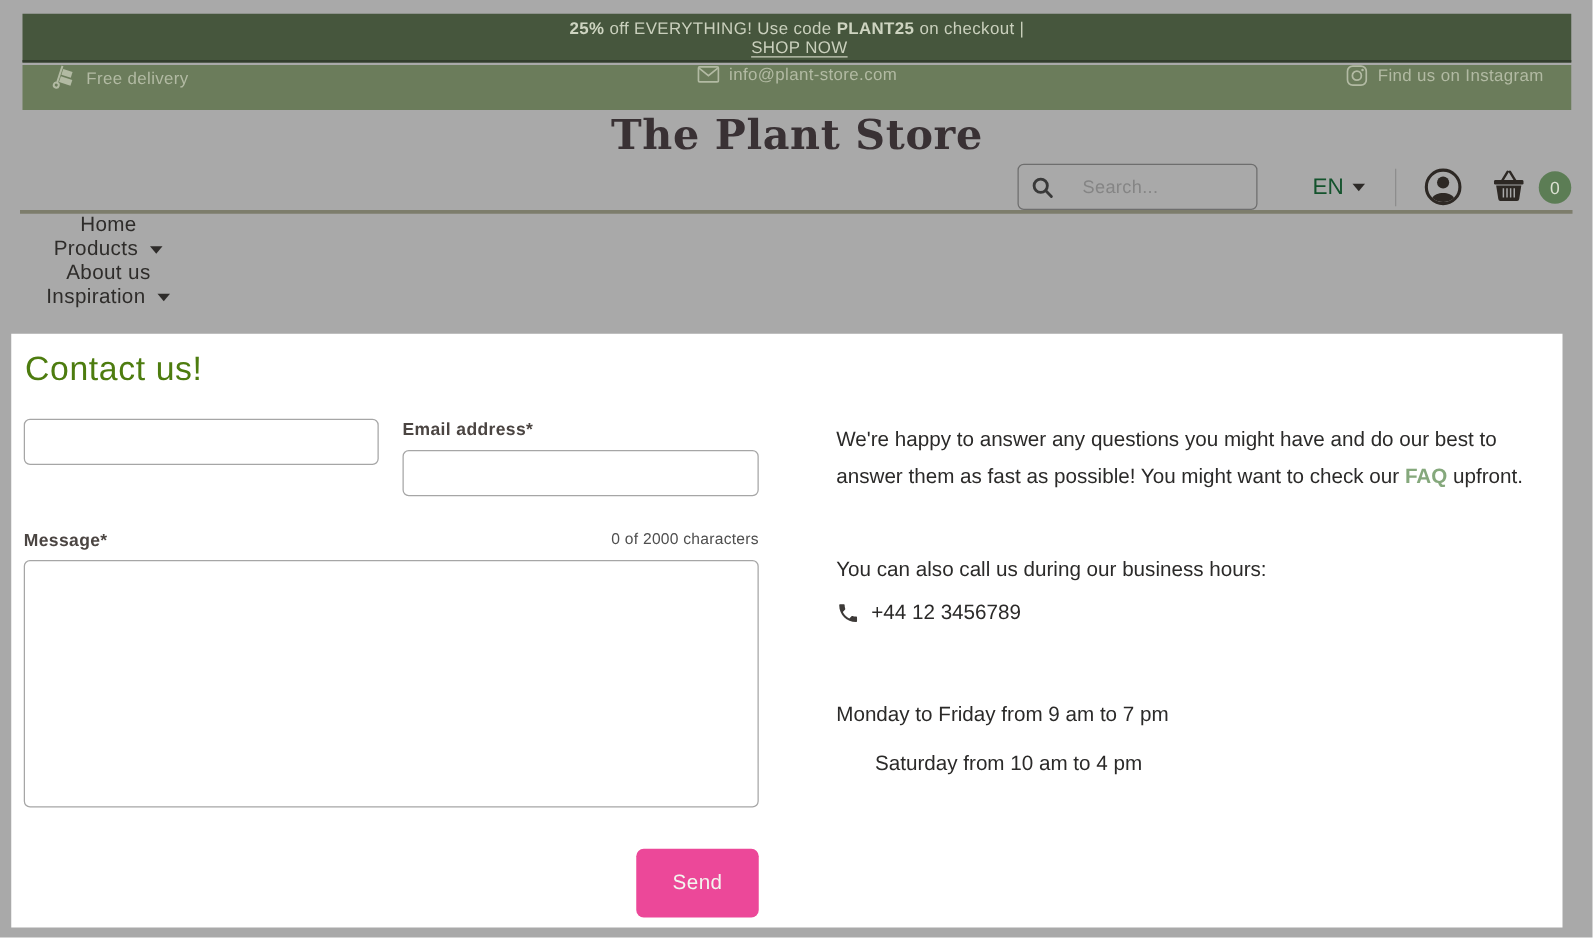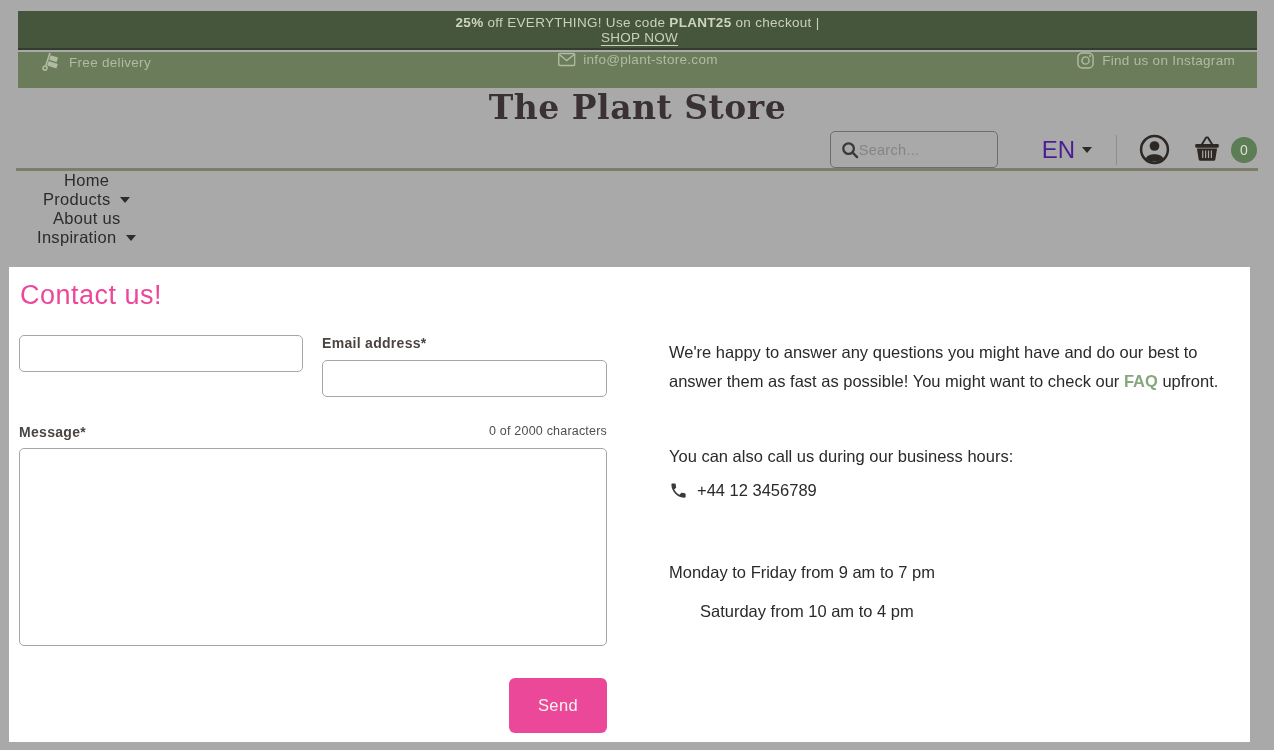--- a/index.html
+++ b/index.html
@@ -21,43 +21,43 @@
   #infobar .zone { display:flex; align-items:center; gap:8px; }
   #infobar .left { position:absolute; left:22px; }
   #infobar .center { position:absolute; left:50%; transform:translateX(-50%); }
   #infobar .right { position:absolute; right:22px; }
 
   
   #header { left:18px; top:88px; width:1239px; height:80px; display:flex; align-items:center;justify-content:space-between; }
   #logo { font-family:"DejaVu Serif","Liberation Serif",serif; font-weight:700; font-size:33px;
           color:#393134; letter-spacing:.5px; }
   #header-right { margin-left:auto; display:flex; align-items:center; }
-  #search-box { width:168px; height:37px; border:1px solid #6e6e6e; border-radius:5px;
-                display:flex; align-items:center; padding:0 10px; gap:0; background:transparent; }
+  #search-box { width:192px; height:37px; border:1px solid #6e6e6e; border-radius:5px;
+                display:flex; align-items:center; padding:0 10px; gap:23px; background:transparent; }
   #search-box input { border:none; outline:none; background:transparent; font-size:14.5px;
                       color:#3a3a3a; width:100%; font-family:"Liberation Sans",sans-serif; letter-spacing:.3px;}
   #search-box input::placeholder { color:#858585; }
-  #lang { display:flex; align-items:center; gap:7px; margin-left:44px; font-size:24px; color:#4c1d95; cursor:pointer; }
+  #lang { display:flex; align-items:center; gap:7px; margin-left:44px; font-size:18px; color:#14532d; cursor:pointer; }
   .caret { width:0; height:0; border-left:5px solid transparent; border-right:5px solid transparent;
            border-top:6px solid #2d2a28; display:inline-block; }
   #vdiv { width:1px; height:30px; background:#8d8d8d; margin:0 22px 0 24px; }
   #account { margin-right:22px; cursor:pointer; display:flex; }
   #cart { display:flex; align-items:center; cursor:pointer; }
   #cart-badge { width:26px; height:26px; border-radius:50%; background:#5c7d55; color:#dbe0d1;
                 font-size:14px; display:flex; align-items:center; justify-content:center; margin-left:9px; }
 
   
   #nav-divider { left:16px; top:168px; width:1242px; height:3px; background:#7d7d6c; }
   #nav { left:18px; top:171px; height:68px; display:flex; align-items:center; padding-left:19px; }
   .nav-item { font-size:16.5px; color:#2e2c2a; letter-spacing:.3px; display:flex; align-items:center; gap:10px; cursor:pointer; }
   .nav-item .caret { border-top-color:#2e2c2a; border-left-width:5px; border-right-width:5px; }
 
   
   #modal { left:9px; top:267px; width:1241px; height:475px; background:#ffffff; }
-  #contact-title { position:absolute; left:11px; top:13px; font-size:27px; color:#ec4899; letter-spacing:.5px; }
+  #contact-title { position:absolute; left:11px; top:13px; font-size:27px; color:#4d7c0f; letter-spacing:.5px; }
 
   #form-col { position:absolute; left:10px; top:68px; width:588px; }
   .field-row { display:grid; grid-template-columns:284px 285px; column-gap:19px; }
   .f-label { font-size:14px; font-weight:700; color:#4b4542; letter-spacing:.3px; display:block; margin-bottom:9px; }
   .text-input { height:37px; width:100%; border:1px solid #a6a6a6; border-radius:5px; background:#fff;
                 font-size:15px; padding:0 10px; color:#333; font-family:"Liberation Sans",sans-serif; outline:none;}
   .msg-head { margin-top:27px; display:flex; justify-content:space-between; align-items:flex-end; }
   #char-counter { font-size:12.5px; color:#4f4f4f; letter-spacing:.2px; padding-bottom:2px;}
   #message-input { margin-top:8px; width:588px; height:198px; border:1px solid #a6a6a6; border-radius:5px;
                    resize:none; outline:none; font-family:"Liberation Sans",sans-serif; font-size:15px; padding:8px 10px; color:#333;}

